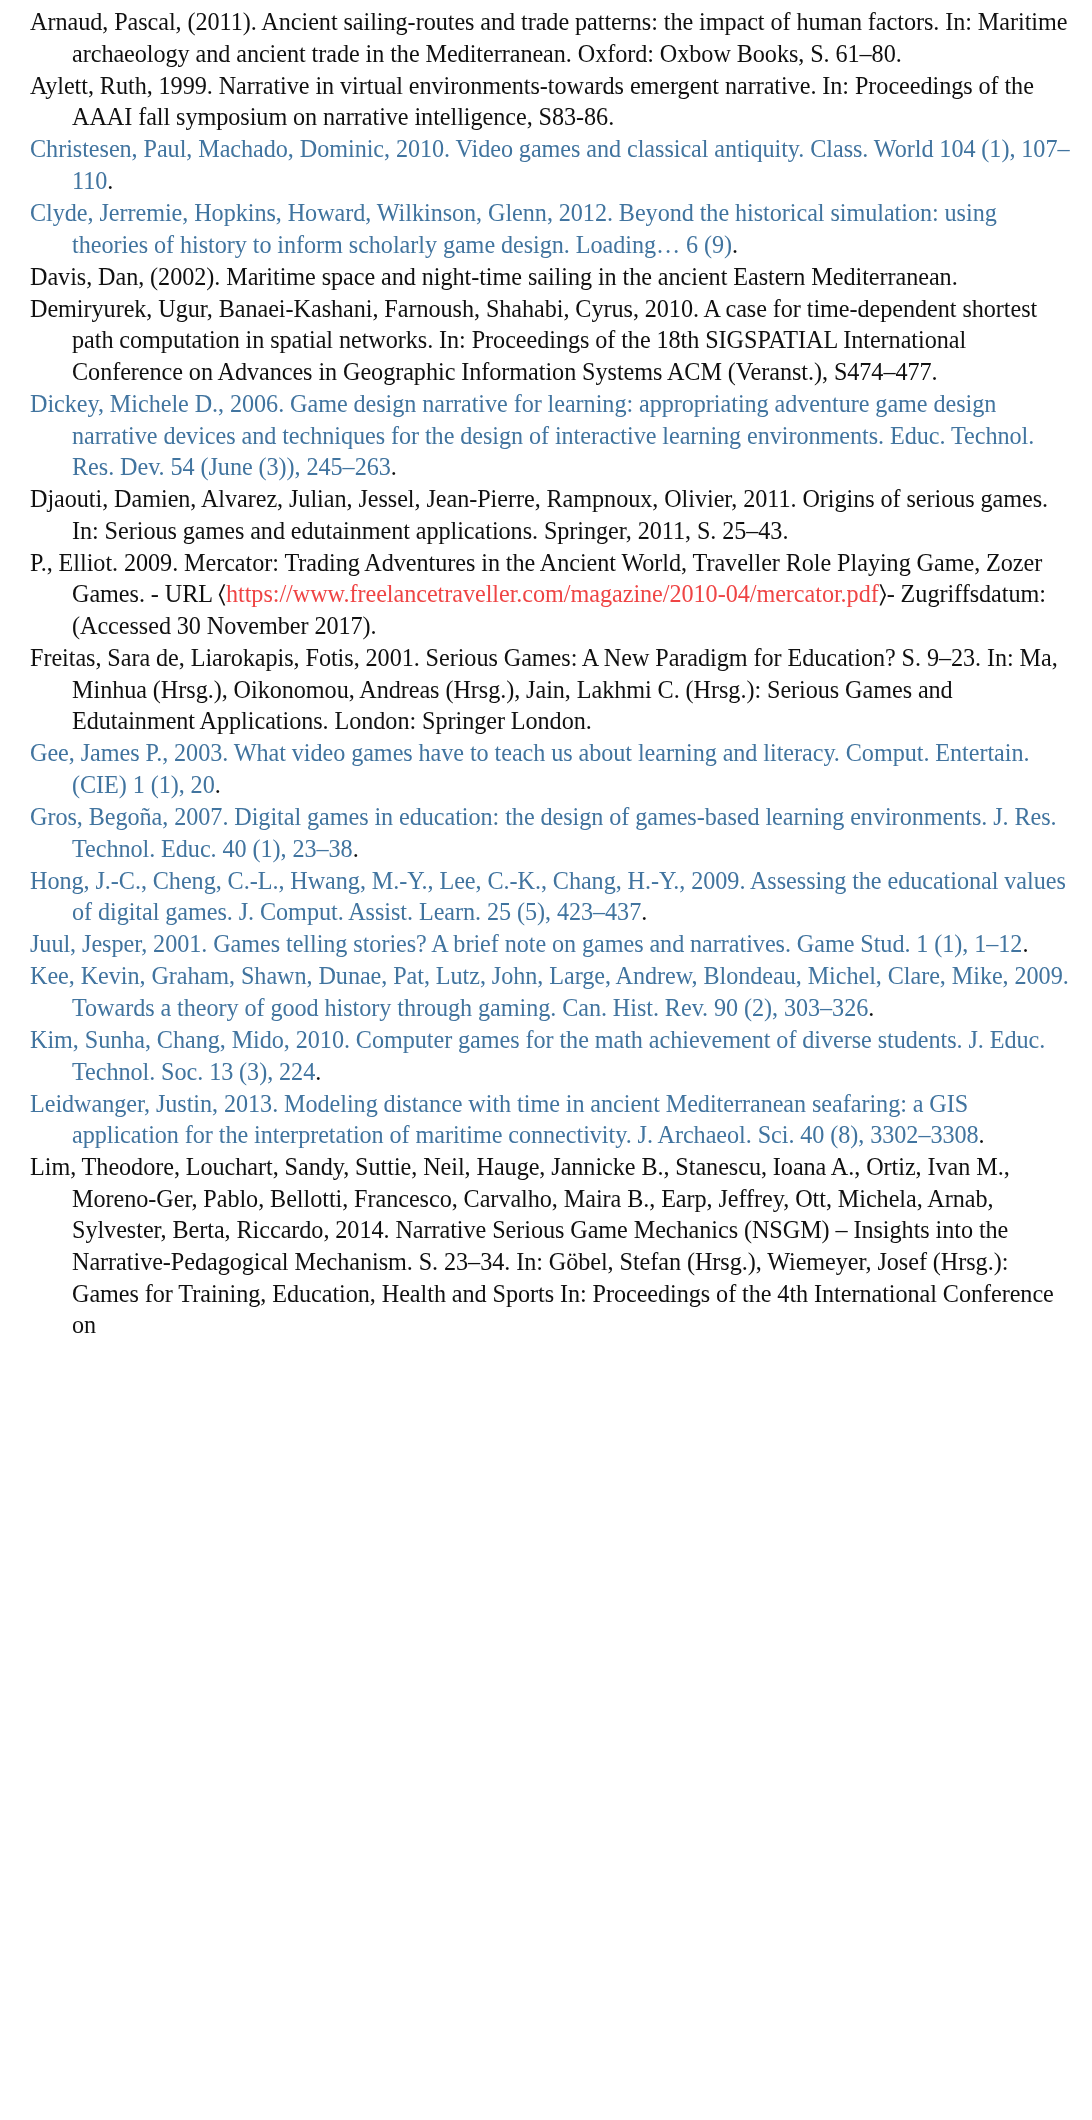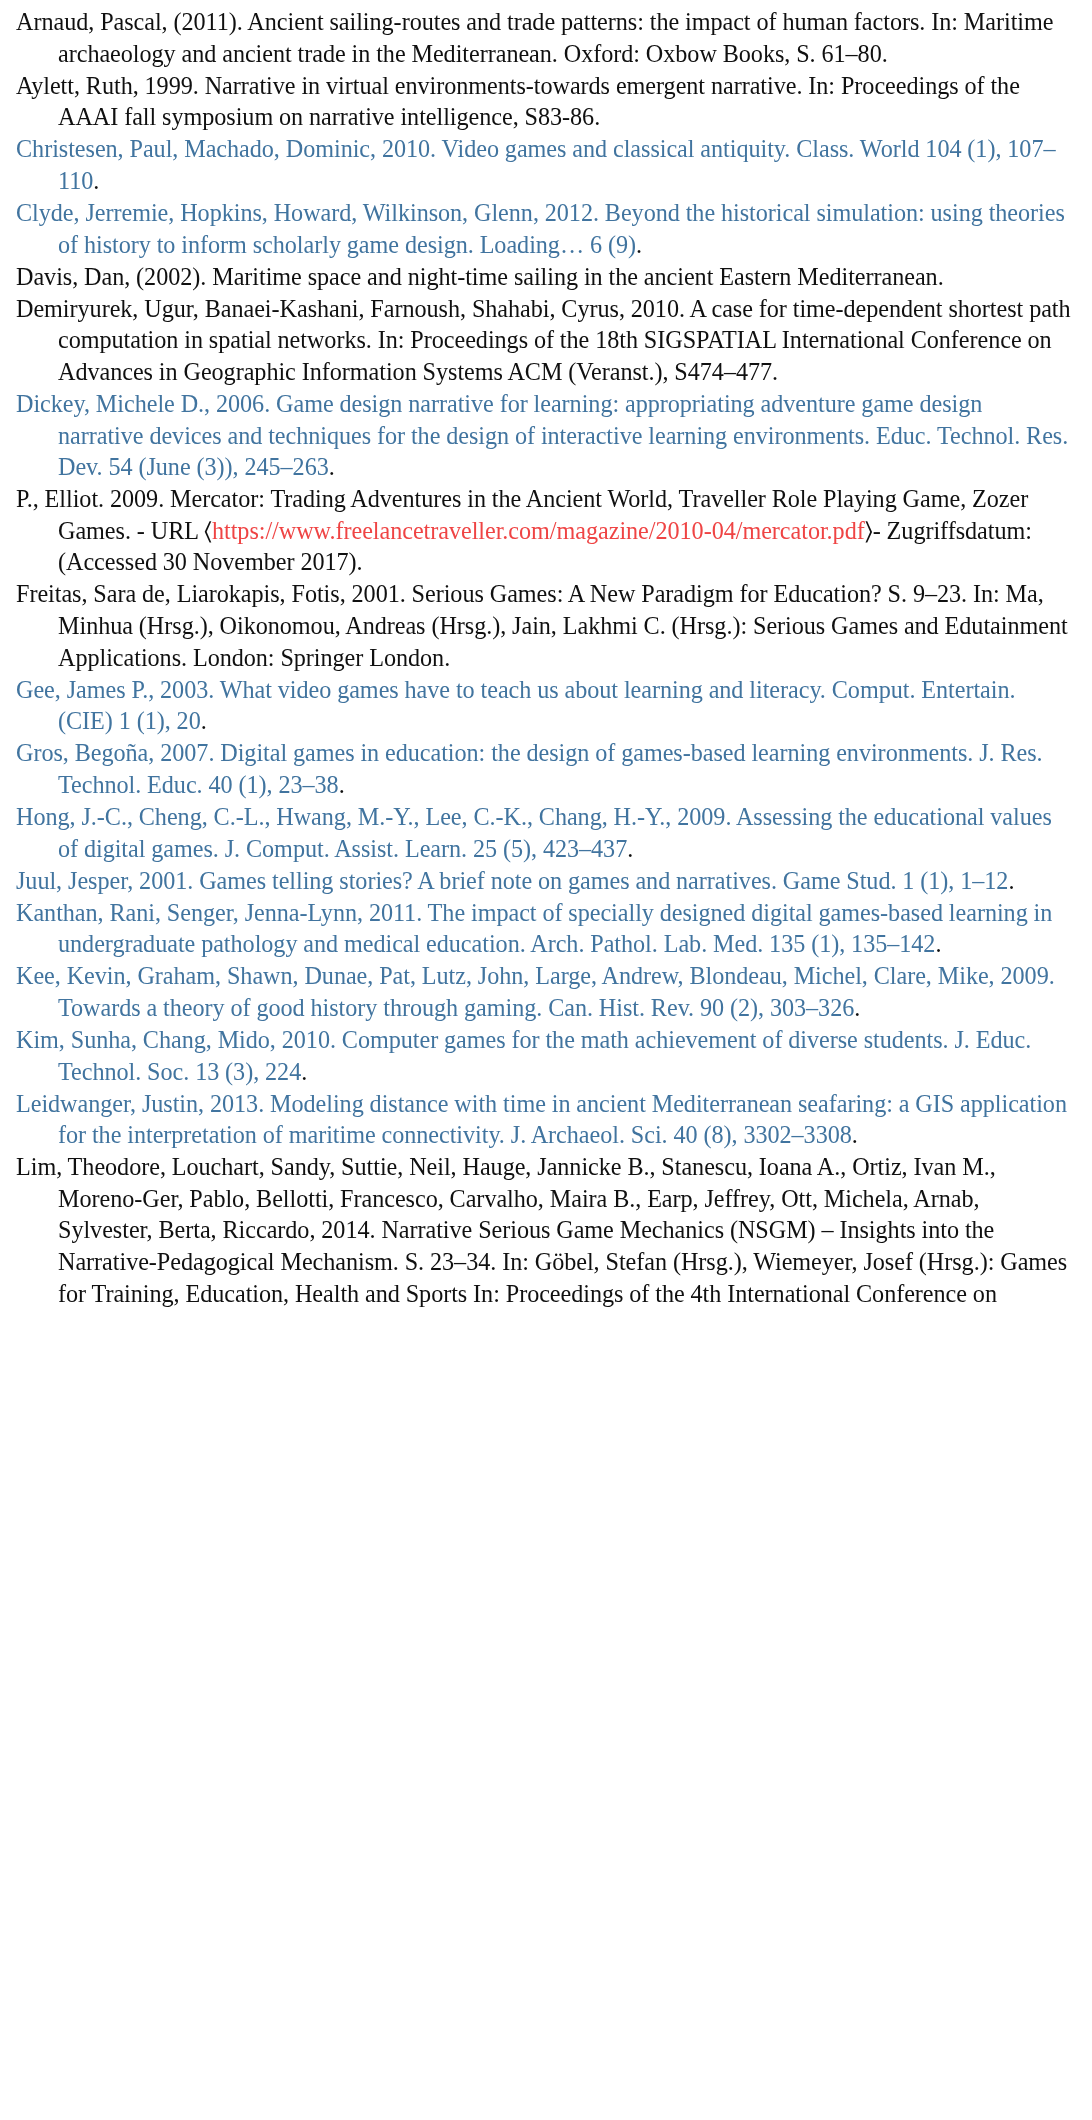--- a/index.html
+++ b/index.html
@@ -9,21 +9,21 @@
     background: #ffffff;
   }
   body {
     width: 1092px;
     min-height: 2120px;
     font-family: "Liberation Serif", "DejaVu Serif", serif;
     color: #111111;
     -webkit-font-smoothing: antialiased;
   }
   #reference-list {
-    padding: 6px 20px 0 16px;
+    padding: 6px 20px 0 30px;
     box-sizing: border-box;
     width: 1092px;
   }
   .ref-entry {
     font-size: 24.2px;
     line-height: 1.305;
     padding-left: 42px;
     text-indent: -42px;
     margin: 0 0 0.5px 0;
     text-align: left;
@@ -47,24 +47,24 @@
 <body>
 
 <div id="reference-list">
     <p class="ref-entry black"><span>Arnaud, Pascal, (2011). Ancient sailing-routes and trade patterns: the impact of human factors. In: Maritime archaeology and ancient trade in the Mediterranean. Oxford: Oxbow Books, S. 61–80.</span></p>
     <p class="ref-entry black"><span>Aylett, Ruth, 1999. Narrative in virtual environments-towards emergent narrative. In: Proceedings of the AAAI fall symposium on narrative intelligence, S83-86.</span></p>
     <p class="ref-entry blue"><span>Christesen, Paul, Machado, Dominic, 2010. Video games and classical antiquity. Class. World 104 (1), 107–110</span><span class="tail-black">.</span></p>
     <p class="ref-entry blue"><span>Clyde, Jerremie, Hopkins, Howard, Wilkinson, Glenn, 2012. Beyond the historical simulation: using theories of history to inform scholarly game design. Loading… 6 (9)</span><span class="tail-black">.</span></p>
     <p class="ref-entry black"><span>Davis, Dan, (2002). Maritime space and night-time sailing in the ancient Eastern Mediterranean.</span></p>
     <p class="ref-entry black"><span>Demiryurek, Ugur, Banaei-Kashani, Farnoush, Shahabi, Cyrus, 2010. A case for time-dependent shortest path computation in spatial networks. In: Proceedings of the 18th SIGSPATIAL International Conference on Advances in Geographic Information Systems ACM (Veranst.), S474–477.</span></p>
     <p class="ref-entry blue"><span>Dickey, Michele D., 2006. Game design narrative for learning: appropriating adventure game design narrative devices and techniques for the design of interactive learning environments. Educ. Technol. Res. Dev. 54 (June (3)), 245–263</span><span class="tail-black">.</span></p>
+    <p class="ref-entry black"><span>Djaouti, Damien, Alvarez, Julian, Jessel, Jean-Pierre, Rampnoux, Olivier, 2011. Origins of serious games. In: Serious games and edutainment applications. Springer, 2011, S. 25–43.</span></p>
     <p class="ref-entry black"><span>P., Elliot. 2009. Mercator: Trading Adventures in the Ancient World, Traveller Role Playing Game, Zozer Games. - URL 〈</span><span class="ref-url">https://www.freelancetraveller.com/magazine/2010-04/mercator.pdf</span><span>〉- Zugriffsdatum: (Accessed 30 November 2017).</span></p>
     <p class="ref-entry black"><span>Freitas, Sara de, Liarokapis, Fotis, 2001. Serious Games: A New Paradigm for Education? S. 9–23. In: Ma, Minhua (Hrsg.), Oikonomou, Andreas (Hrsg.), Jain, Lakhmi C. (Hrsg.): Serious Games and Edutainment Applications. London: Springer London.</span></p>
     <p class="ref-entry blue"><span>Gee, James P., 2003. What video games have to teach us about learning and literacy. Comput. Entertain. (CIE) 1 (1), 20</span><span class="tail-black">.</span></p>
     <p class="ref-entry blue"><span>Gros, Begoña, 2007. Digital games in education: the design of games-based learning environments. J. Res. Technol. Educ. 40 (1), 23–38</span><span class="tail-black">.</span></p>
     <p class="ref-entry blue"><span>Hong, J.-C., Cheng, C.-L., Hwang, M.-Y., Lee, C.-K., Chang, H.-Y., 2009. Assessing the educational values of digital games. J. Comput. Assist. Learn. 25 (5), 423–437</span><span class="tail-black">.</span></p>
     <p class="ref-entry blue"><span>Juul, Jesper, 2001. Games telling stories? A brief note on games and narratives. Game Stud. 1 (1), 1–12</span><span class="tail-black">.</span></p>
-    <p class="ref-entry blue"><span>Kanthan, Rani, Senger, Jenna-Lynn, 2011. The impact of specially designed digital games-based learning in undergraduate pathology and medical education. Arch. Pathol. Lab. Med. 135 (1), 135–142</span><span class="tail-black">.</span></p>
     <p class="ref-entry blue"><span>Kee, Kevin, Graham, Shawn, Dunae, Pat, Lutz, John, Large, Andrew, Blondeau, Michel, Clare, Mike, 2009. Towards a theory of good history through gaming. Can. Hist. Rev. 90 (2), 303–326</span><span class="tail-black">.</span></p>
     <p class="ref-entry blue"><span>Kim, Sunha, Chang, Mido, 2010. Computer games for the math achievement of diverse students. J. Educ. Technol. Soc. 13 (3), 224</span><span class="tail-black">.</span></p>
     <p class="ref-entry blue"><span>Leidwanger, Justin, 2013. Modeling distance with time in ancient Mediterranean seafaring: a GIS application for the interpretation of maritime connectivity. J. Archaeol. Sci. 40 (8), 3302–3308</span><span class="tail-black">.</span></p>
     <p class="ref-entry black"><span>Lim, Theodore, Louchart, Sandy, Suttie, Neil, Hauge, Jannicke B., Stanescu, Ioana A., Ortiz, Ivan M., Moreno-Ger, Pablo, Bellotti, Francesco, Carvalho, Maira B., Earp, Jeffrey, Ott, Michela, Arnab, Sylvester, Berta, Riccardo, 2014. Narrative Serious Game Mechanics (NSGM) – Insights into the Narrative-Pedagogical Mechanism. S. 23–34. In: Göbel, Stefan (Hrsg.), Wiemeyer, Josef (Hrsg.): Games for Training, Education, Health and Sports In: Proceedings of the 4th International Conference on</span></p>
   </div>
 
 </body></html>

